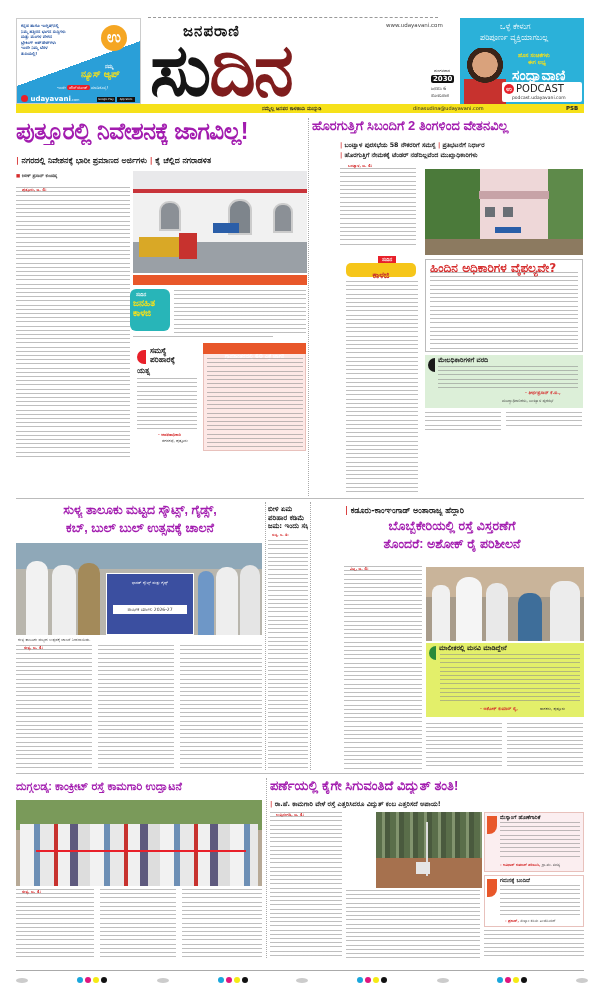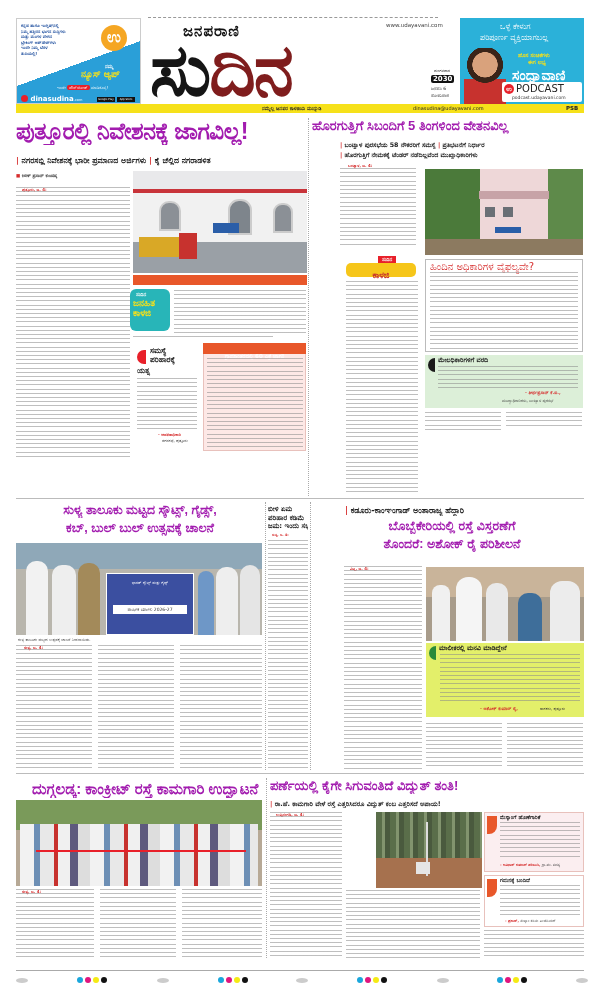--- a/index.html
+++ b/index.html
@@ -32,21 +32,21 @@
   <div class="abs" style="left:84px;top:6px;width:26px;height:26px;border-radius:50%;background:#f5a623;color:#fff;font-weight:bold;font-size:15px;text-align:center;line-height:25px">ಉ</div>
   <div class="abs" style="left:88px;top:44px;font-size:5px;color:#fff;font-weight:bold">ನಮ್ಮ</div>
   <div class="abs" style="left:64px;top:50px;font-size:9px;color:#f6e11a;font-weight:bold;white-space:nowrap">ನ್ಯೂಸ್ ಆ್ಯಪ್</div>
   <div class="abs" style="left:40px;top:66px;font-size:4.2px;color:#fff;white-space:nowrap">
     <span>ಇಂದೇ</span>
     <span style="background:#e8202a;padding:0 2px;border-radius:2px">ಡೌನ್‌ಲೋಡ್</span>
     <span>ಮಾಡಿಕೊಳ್ಳಿ!</span>
   </div>
   <div class="abs" style="left:4px;top:76px;font-size:7px;color:#fff;font-weight:bold;white-space:nowrap">
     <span style="display:inline-block;width:7px;height:7px;border-radius:50%;background:#e8202a;vertical-align:-1px"></span>
-    <span>dinasudina</span><span style="font-size:3.5px;font-weight:normal">.com</span>
+    <span>udayavani</span><span style="font-size:3.5px;font-weight:normal">.com</span>
   </div>
   <div class="abs" style="left:80px;top:78px;width:18px;height:5px;background:#111;color:#fff;font-size:2.6px;text-align:center;line-height:5px;overflow:hidden">Google Play</div>
   <div class="abs" style="left:100px;top:78px;width:18px;height:5px;background:#111;color:#fff;font-size:2.6px;text-align:center;line-height:5px;overflow:hidden">App Store</div>
 </div>
 
 <div class="abs" style="left:183px;top:22px;font-size:15px;font-weight:bold;color:#111;letter-spacing:1px">ಜನಪರಾಣಿ</div>
 <div class="abs" style="left:150px;top:32px;font-size:72px;font-weight:bold;line-height:76px;letter-spacing:-2px;white-space:nowrap">
   <span style="color:#151515">ಸು</span><span style="color:#7f1d1d">ದಿನ</span>
 </div>
 <div class="abs" style="left:386px;top:22px;font-size:5.5px;color:#444">www.udayavani.com</div>
@@ -68,21 +68,21 @@
   <div class="abs" style="left:68px;top:41px;font-size:5.5px;color:#f6e11a;font-weight:bold;white-space:nowrap">ಈಗ ಲಭ್ಯ</div>
   <div class="abs" style="left:52px;top:49px;font-size:14px;color:#fff;font-weight:bold;white-space:nowrap">ಸಂಧ್ಯಾವಾಣಿ</div>
   <div class="abs" style="left:42px;top:64px;width:80px;height:20px;background:#fff;border-radius:2px"></div>
   <div class="abs" style="left:44px;top:66px;width:10px;height:10px;border-radius:50%;background:#e8202a;color:#fff;font-size:6px;text-align:center;line-height:10px;font-weight:bold">ಉ</div>
   <div class="abs" style="left:56px;top:65px;font-size:10px;font-weight:normal;color:#222">PODCAST</div>
   <div class="abs" style="left:52px;top:77px;font-size:4.5px;color:#333">podcast.udayavani.com</div>
 </div>
 
 <div class="abs hl" style="left:16px;top:118px;width:280px;font-size:23px;letter-spacing:-.5px">ಪುತ್ತೂರಲ್ಲಿ ನಿವೇಶನಕ್ಕೆ ಜಾಗವಿಲ್ಲ!</div>
 <div class="abs sub" style="left:16px;top:156px;width:290px;font-size:7.8px">
-  <span class="bar">|</span> <span>ನಗರಸಭ್ಲಿ ನಿವೇಶನಕ್ಕೆ ಭಾರೀ ಪ್ರಮಾಣದ ಅರ್ಜಿಗಳು</span> <span class="bar">|</span> <span>ಕೈ ಚೆಲ್ಲಿದ ನಗರಾಡಳಿತ</span>
+  <span class="bar">|</span> <span>ನಗರದಲ್ಲಿ ನಿವೇಶನಕ್ಕೆ ಭಾರೀ ಪ್ರಮಾಣದ ಅರ್ಜಿಗಳು</span> <span class="bar">|</span> <span>ಕೈ ಚೆಲ್ಲಿದ ನಗರಾಡಳಿತ</span>
 </div>
 <div class="abs" style="left:16px;top:173px;font-size:4.5px;color:#333;font-weight:bold">
   <span style="color:#d62d2d">■</span> <span>ಕಿರಣ್ ಪ್ರಸಾದ್ ಕುಂಡಡ್ಕ</span>
 </div>
 <div class="abs" style="left:22px;top:187px;font-size:4px;color:#d62d2d;font-weight:bold">ಪುತ್ತೂರು, ಜ. 4:</div>
 <div class="abs lines" style="left:16px;top:187px;width:114px;height:270px;background-position:30px 0"></div>
 <div class="abs photo" style="left:133px;top:171px;width:174px;height:102px;background:linear-gradient(180deg,#e9e9eb 0 18%,#c8343a 18% 22%,#f1f1f1 22% 70%,#9aa0a6 70% 100%)">
   <div class="abs" style="left:26px;top:30px;width:22px;height:30px;border:2px solid #ccc;border-radius:10px 10px 0 0;background:#8b9096"></div>
   <div class="abs" style="left:95px;top:28px;width:24px;height:36px;border:2px solid #ccc;border-radius:11px 11px 0 0;background:#7e858c"></div>
   <div class="abs" style="left:140px;top:32px;width:20px;height:30px;border:2px solid #ccc;border-radius:9px 9px 0 0;background:#8b9096"></div>
@@ -111,21 +111,21 @@
 <div class="abs" style="left:162px;top:438px;font-size:4px;color:#333">ನಗರಸಭೆ, ಪುತ್ತೂರು</div>
 
 <div class="abs" style="left:203px;top:343px;width:103px;height:108px;background:#fde8e6;border:1px solid #e8c1bc"></div>
 <div class="abs" style="left:203px;top:343px;width:103px;height:11px;background:#e8572a;text-align:center">
   <span style="font-size:5.5px;color:#fff;font-weight:bold;line-height:11px;white-space:nowrap">ಗ್ರಾಮಾಂತರದಲ್ಲಿ 60 ಎಕ್ರೆ ಜಾಗ!</span>
 </div>
 <div class="abs lines" style="left:207px;top:358px;width:96px;height:90px"></div>
 
 <div class="vrule" style="left:308px;top:118px;height:378px"></div>
 
-<div class="abs hl" style="left:312px;top:118px;width:278px;font-size:13px">ಹೊರಗುತ್ತಿಗೆ ಸಿಬಂದಿಗೆ 5 ತಿಂಗಳಿಂದ ವೇತನವಿಲ್ಲ</div>
+<div class="abs hl" style="left:312px;top:118px;width:278px;font-size:13px">ಹೊರಗುತ್ತಿಗೆ ಸಿಬಂದಿಗೆ 2 ತಿಂಗಳಿಂದ ವೇತನವಿಲ್ಲ</div>
 <div class="abs sub" style="left:340px;top:141px;width:250px;font-size:6.3px">
   <span class="bar">|</span> <span>ಬಂಟ್ವಾಳ ಪುರಸಭೆಯ 58 ನೌಕರರಿಗೆ ಸಮಸ್ಯೆ</span> <span class="bar">|</span> <span>ಪ್ರತಿಭಟನೆಗೆ ನಿರ್ಧಾರ</span>
 </div>
 <div class="abs sub" style="left:340px;top:151px;width:250px;font-size:6.3px">
   <span class="bar">|</span> <span>ಹೊರಗುತ್ತಿಗೆ ನೇಮಕಕ್ಕೆ ಟೆಂಡರ್ ನಡೆದಿಲ್ಲವೆಂದ ಮುಖ್ಯಾಧಿಕಾರಿಗಳು</span>
 </div>
 <div class="abs" style="left:348px;top:163px;font-size:4px;color:#d62d2d;font-weight:bold">ಬಂಟ್ವಾಳ, ಜ. 4:</div>
 <div class="abs lines" style="left:340px;top:168px;width:76px;height:78px"></div>
 <div class="abs photo" style="left:425px;top:169px;width:158px;height:86px;background:linear-gradient(90deg,#4b7a3a 0 35%,#eed7d8 35% 78%,#5e8a4a 78%)">
   <div class="abs" style="left:54px;top:22px;width:70px;height:8px;background:#c7a3a7"></div>
@@ -134,21 +134,21 @@
   <div class="abs" style="left:70px;top:58px;width:26px;height:6px;background:#2a5ea8"></div>
   <div class="abs" style="left:0;top:70px;width:158px;height:16px;background:#8c7a60"></div>
 </div>
 <div class="abs" style="left:378px;top:256px;font-size:5px;color:#fff;background:#e8202a;padding:0 4px;font-weight:bold">ಸುದಿನ</div>
 <div class="abs" style="left:346px;top:263px;width:70px;height:14px;background:#f6c61a;border-radius:5px;text-align:center">
   <span style="font-size:8.5px;font-weight:bold;color:#c7322e;line-height:14px">ಕಾಳಜಿ</span>
 </div>
 <div class="abs lines" style="left:346px;top:281px;width:72px;height:212px"></div>
 
 <div class="abs" style="left:425px;top:259px;width:158px;height:93px;border:1px solid #bbb;background:#fff"></div>
-<div class="abs" style="left:430px;top:261px;font-size:10px;font-weight:normal;color:#d62d2d;white-space:nowrap">ಹಿಂದಿನ ಅಧಿಕಾರಿಗಳ ವೈಫಲ್ಯವೇ?</div>
+<div class="abs" style="left:430px;top:261px;font-size:12px;font-weight:bold;color:#d62d2d;white-space:nowrap">ಹಿಂದಿನ ಅಧಿಕಾರಿಗಳ ವೈಫಲ್ಯವೇ?</div>
 <div class="abs lines" style="left:430px;top:272px;width:148px;height:77px"></div>
 
 <div class="abs" style="left:425px;top:355px;width:158px;height:53px;background:#dcefd8"></div>
 <div class="abs" style="left:428px;top:358px;width:7px;height:14px;background:#1a1a1a;border-radius:7px 0 0 7px"></div>
 <div class="abs" style="left:438px;top:356px;font-size:6.5px;font-weight:bold;color:#1a1a1a">ಮೇಲಧಿಕಾರಿಗಳಿಗೆ ವರದಿ</div>
 <div class="abs lines" style="left:438px;top:366px;width:140px;height:22px"></div>
 <div class="abs" style="left:525px;top:390px;font-size:4.5px;color:#d62d2d;font-weight:bold">- ತೀರ್ಥಪ್ರಸಾದ್ ಕೆ.ಬಿ.,</div>
 <div class="abs" style="left:502px;top:398px;font-size:4.2px;color:#333">ಮುಖ್ಯಾಧಿಕಾರಿಗಳು, ಬಂಟ್ವಾಳ ಪುರಸಭೆ</div>
 <div class="abs lines" style="left:425px;top:412px;width:76px;height:20px"></div>
 <div class="abs lines" style="left:506px;top:412px;width:76px;height:16px"></div>
@@ -205,21 +205,21 @@
 <div class="abs" style="left:429px;top:646px;width:7px;height:14px;background:#2a8a3a;border-radius:7px 0 0 7px"></div>
 <div class="abs" style="left:439px;top:644px;font-size:6.5px;font-weight:bold;color:#1a1a1a">ಮಾಲೀಕರಲ್ಲಿ ಮನವಿ ಮಾಡಿದ್ದೇನೆ</div>
 <div class="abs lines" style="left:440px;top:654px;width:140px;height:48px"></div>
 <div class="abs" style="left:480px;top:706px;font-size:4.5px;color:#d62d2d;font-weight:bold">- ಅಶೋಕ್ ಕುಮಾರ್ ರೈ,</div>
 <div class="abs" style="left:540px;top:706px;font-size:4px;color:#333">ಶಾಸಕರು, ಪುತ್ತೂರು</div>
 <div class="abs lines" style="left:426px;top:723px;width:76px;height:44px"></div>
 <div class="abs lines" style="left:507px;top:723px;width:76px;height:44px"></div>
 
 <div class="hrule" style="left:16px;top:773px;width:568px"></div>
 
-<div class="abs hl" style="left:32px;top:780px;width:248px;font-size:15px">ದುಗ್ಗಲಡ್ಕ: ಕಾಂಕ್ರೀಟ್ ರಸ್ತೆ ಕಾಮಗಾರಿ ಉದ್ಘಾಟನೆ</div>
+<div class="abs hl" style="left:16px;top:780px;width:248px;font-size:11px">ದುಗ್ಗಲಡ್ಕ: ಕಾಂಕ್ರೀಟ್ ರಸ್ತೆ ಕಾಮಗಾರಿ ಉದ್ಘಾಟನೆ</div>
 <div class="abs photo" style="left:16px;top:800px;width:246px;height:86px;background:linear-gradient(180deg,#7a9a5a 0 35%,#b7a996 35% 100%)">
   <div class="abs" style="left:4px;top:24px;width:238px;height:62px;background:repeating-linear-gradient(90deg,#f2f2f2 0 14px,#6d8fb5 14px 20px,#e8e8e8 20px 34px,#c7322e 34px 38px,#f0f0f0 38px 50px,#5e5a7e 50px 58px,#ddd 58px 70px)"></div>
   <div class="abs" style="left:20px;top:50px;width:210px;height:2px;background:#e8202a"></div>
 </div>
 <div class="abs" style="left:22px;top:889px;font-size:4px;color:#d62d2d;font-weight:bold">ಸುಳ್ಯ, ಜ. 4:</div>
 <div class="abs lines" style="left:16px;top:889px;width:78px;height:70px"></div>
 <div class="abs lines" style="left:100px;top:889px;width:76px;height:70px"></div>
 <div class="abs lines" style="left:182px;top:889px;width:80px;height:70px"></div>
 
 <div class="vrule" style="left:266px;top:778px;height:180px"></div>

